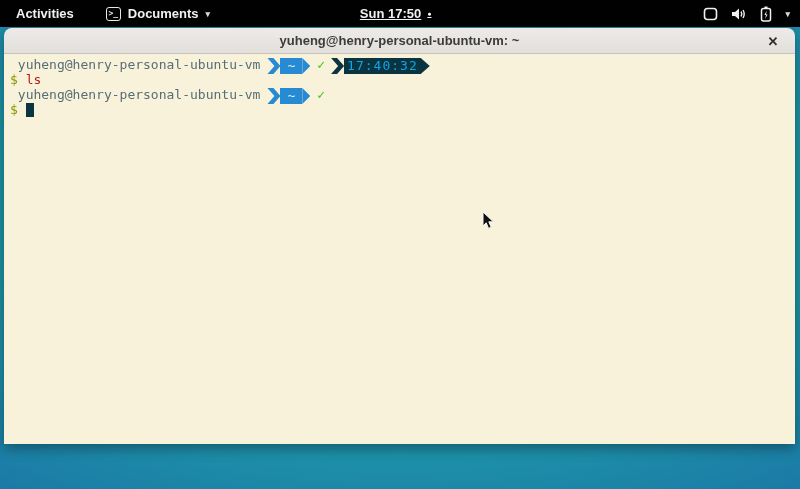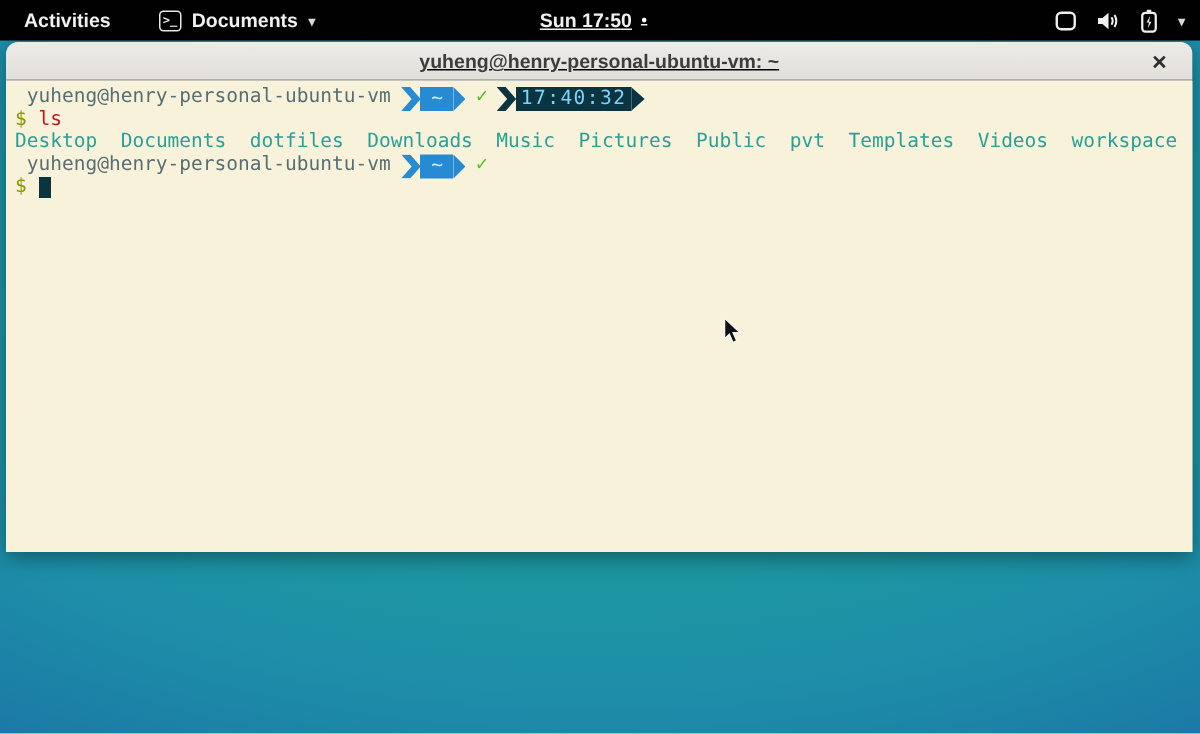--- a/index.html
+++ b/index.html
@@ -28,22 +28,22 @@
   .clock-wrap {
     position:absolute; left:50%; transform:translateX(-56%);
     display:flex; align-items:center; gap:6px;text-decoration:underline;
   }
   .clock-dot { font-size:7px; color:#ffffff; }
   .sysicons { position:absolute; right:10px; display:flex; align-items:center; gap:13px; }
   .sysicons svg { display:block; }
 
   
   .window {
-    position:absolute; left:4px; top:28px; width:791px; height:340px;
-    border-radius:8px 8px 0 0; box-shadow:0 4px 14px rgba(0,0,0,.38); z-index:2;text-decoration:underline;
+    position:absolute; left:4px; top:28px; width:791px; height:416px;
+    border-radius:8px 8px 0 0; box-shadow:0 4px 14px rgba(0,0,0,.38); z-index:2;
   }
   .titlebar {
     position:relative; height:26px; background:linear-gradient(#edebe8,#e2dfdb);
     border-bottom:1px solid #c6c3be; border-radius:8px 8px 0 0;
     display:flex; align-items:center; justify-content:center;
     font-size:13px; font-weight:bold; color:#3c3c3c;
   }
   .close-btn {
     position:absolute; right:13px; top:4px; width:18px; height:18px;
     display:flex; align-items:center; justify-content:center;
@@ -61,21 +61,21 @@
 
   
   .pl-seg { display:inline-flex; align-items:center; height:16px; }
   .pl-chevron { width:13px; height:16px; background:#268bd2; margin-left:7px;
     clip-path:polygon(0 0,46% 0,100% 50%,46% 100%,0 100%,54% 50%); }
   .pl-body { height:16px; line-height:16px; background:#268bd2; color:#d8edfa; padding:0 7px; }
   .pl-tip { width:8px; height:16px; background:#268bd2; clip-path:polygon(0 0,100% 50%,0 100%); }
   .pl-check { color:#47c317; font-weight:bold; margin:0 6px 0 7px; }
   .dk-chevron { width:13px; height:16px; background:#0a3540;
     clip-path:polygon(0 0,46% 0,100% 50%,46% 100%,0 100%,54% 50%); }
-  .dk-body { height:16px; line-height:16px; background:#0a3540; color:#7dd3fc; padding:0 3px; letter-spacing:1px; }
+  .dk-body { height:16px; line-height:16px; background:#0a3540; color:#0ea5e9; padding:0 3px; letter-spacing:1px; }
   .dk-tip { width:9px; height:16px; background:#0a3540; clip-path:polygon(0 0,100% 50%,0 100%); }
 
   .cmd-symbol { color:#859900; }
   .cmd-text { color:#b91c1c; margin-left:1ch; }
   .dir { color:#2aa198; }
   .dir + .dir { margin-left:2ch; }
   .block-cursor { display:inline-block; width:8px; height:14px; background:#0a3540; margin-left:1ch; }
 
   
   .mouse { position:absolute; left:482px; top:211px; z-index:9; }
@@ -141,33 +141,20 @@
           <span class="dk-body">17:40:32</span>
           <span class="dk-tip"></span>
         </span>
       </div>
 
       <div class="tline">
         <span class="cmd-symbol">$</span>
         <span class="cmd-text">ls</span>
       </div>
 
-      <div class="tline">
-        <span class="dir">Desktop</span>
-        <span class="dir">Documents</span>
-        <span class="dir">dotfiles</span>
-        <span class="dir">Downloads</span>
-        <span class="dir">Music</span>
-        <span class="dir">Pictures</span>
-        <span class="dir">Public</span>
-        <span class="dir">pvt</span>
-        <span class="dir">Templates</span>
-        <span class="dir">Videos</span>
-        <span class="dir">workspace</span>
-      </div>
 
       <div class="tline prompt-line">
         <span class="pl-user">yuheng@henry-personal-ubuntu-vm</span>
         <span class="pl-seg">
           <span class="pl-chevron"></span>
           <span class="pl-body">~</span>
           <span class="pl-tip"></span>
         </span>
         <span class="pl-check">✓</span>
       </div>

